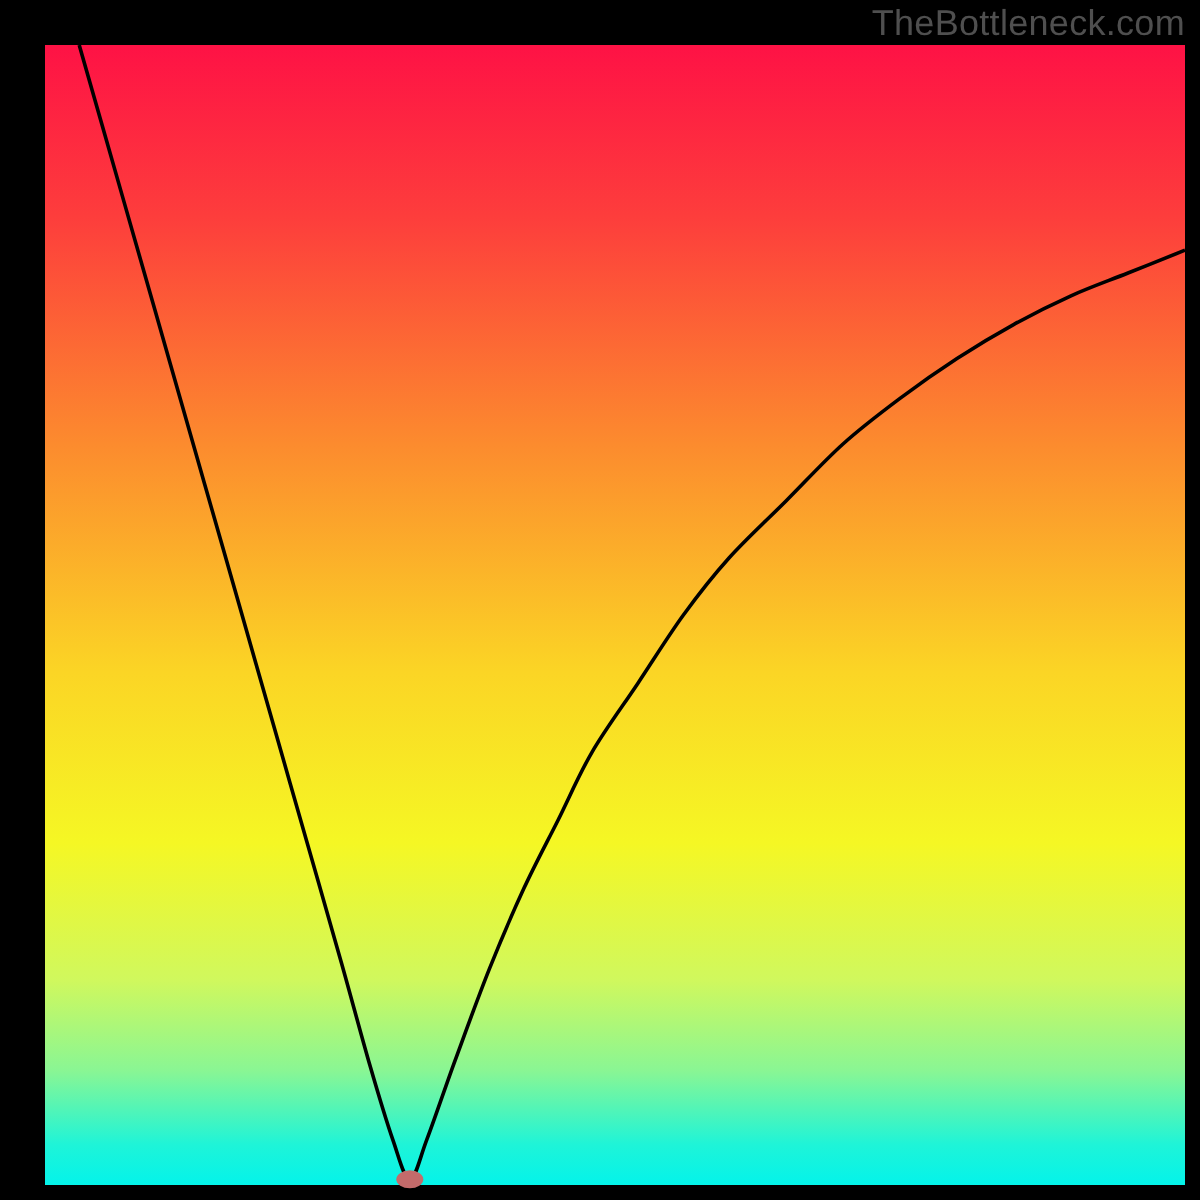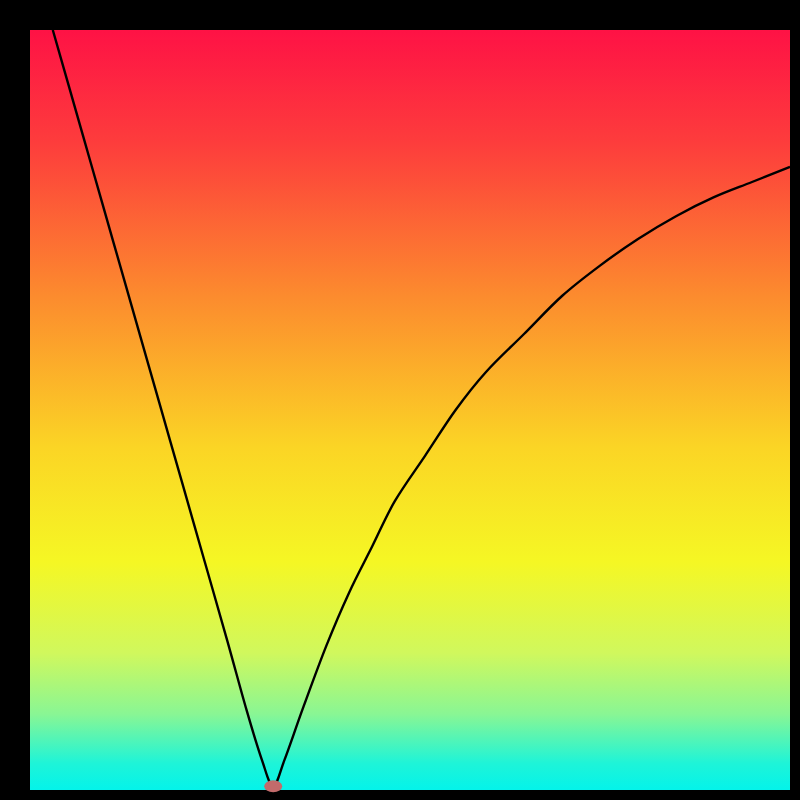--- a/index.html
+++ b/index.html
@@ -28,20 +28,21 @@
   svg {
     position: absolute;
     left: 0;
     top: 0;
   }
 </style>
 </head>
 <body>
 
 <div class="wrap">
+  <div class="attribution">TheBottleneck.com</div>
   <svg id="svg" width="800" height="800">
     <defs>
       <linearGradient id="bg-grad" x1="0" y1="0" x2="0" y2="1">
           <stop offset="0.00%" stop-color="#fe1245"></stop>
           <stop offset="15.00%" stop-color="#fd3d3c"></stop>
           <stop offset="35.00%" stop-color="#fc8b2e"></stop>
           <stop offset="55.00%" stop-color="#fbd525"></stop>
           <stop offset="70.00%" stop-color="#f5f724"></stop>
           <stop offset="82.00%" stop-color="#d0f85d"></stop>
           <stop offset="90.00%" stop-color="#89f694"></stop>

